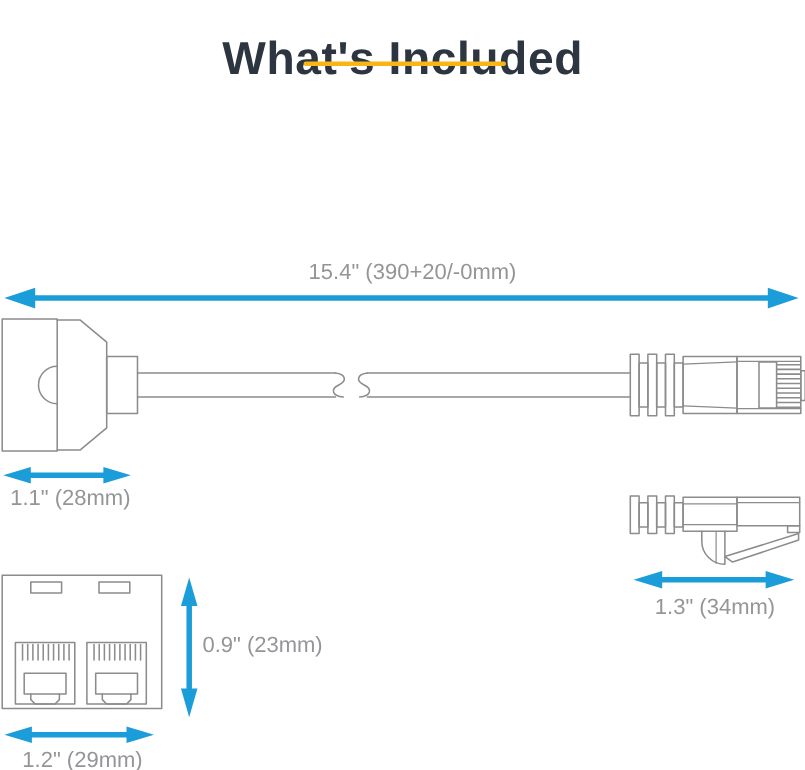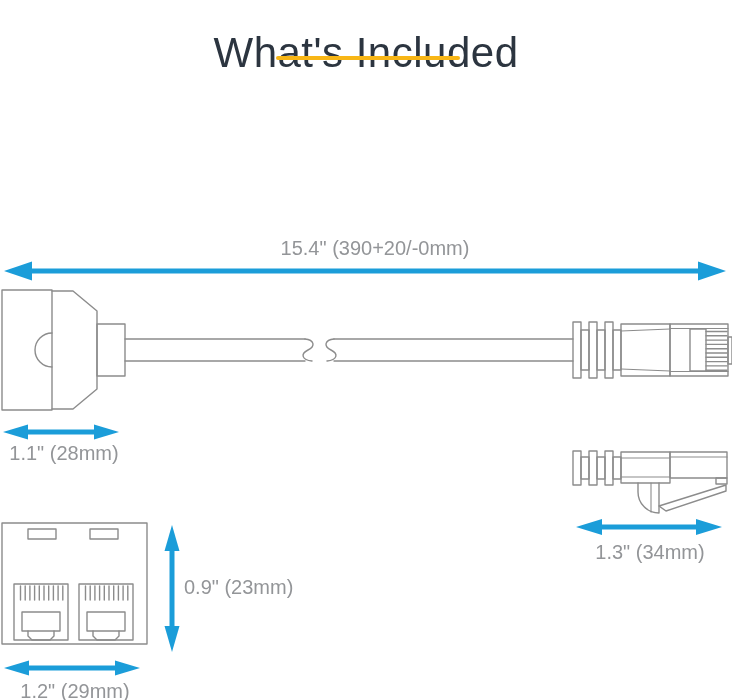--- a/index.html
+++ b/index.html
@@ -11,21 +11,21 @@
     --background:#FFFFFF;
   }
   html,body{margin:0;padding:0;}
   body{
     width:732px;height:700px;position:relative;overflow:hidden;
     background:var(--background);
     font-family:"Liberation Sans", sans-serif;
   }
   .page-title{
     position:absolute;top:0;left:0;width:732px;text-align:center;
-    font-size:42px;font-weight:400;letter-spacing:.5px;
+    font-size:42px;font-weight:700;letter-spacing:.5px;
     color:var(--title-text);line-height:50px;
   }
   .title-underline{
     position:absolute;left:276px;top:56px;width:184px;height:4px;
     background:var(--underline-yellow);border-radius:2px;
   }
   .dim-label{
     position:absolute;color:var(--dimension-text-gray);
     font-size:20px;line-height:22px;white-space:nowrap;
   }

